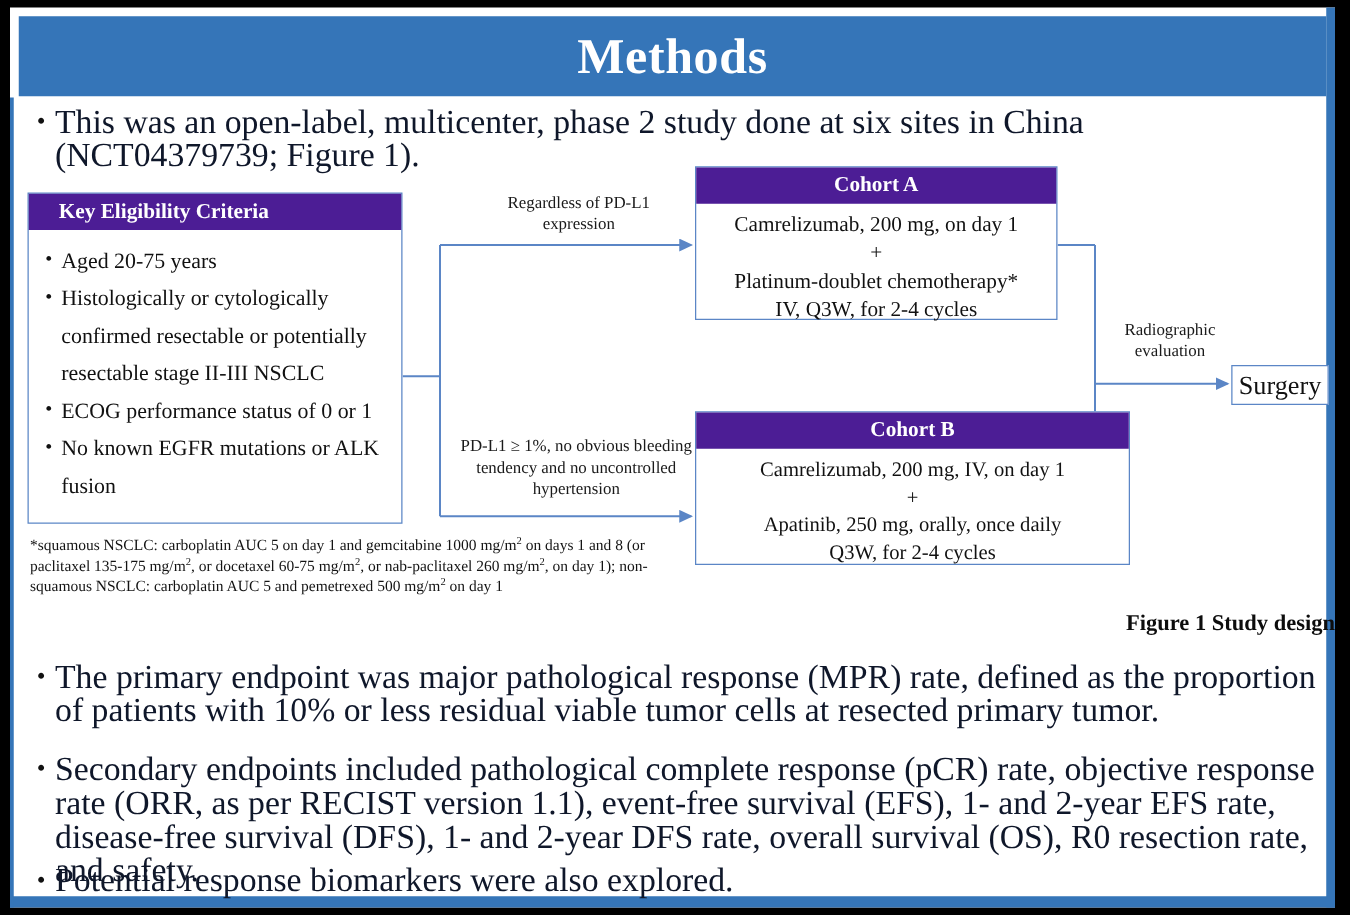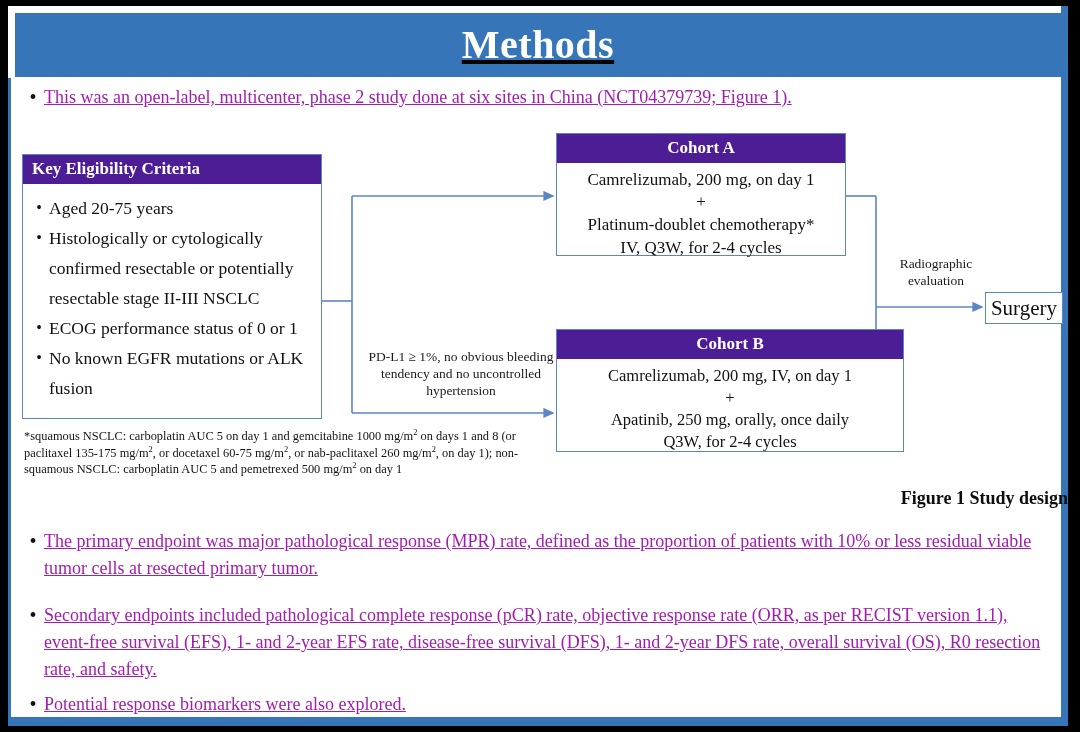--- a/index.html
+++ b/index.html
@@ -53,21 +53,20 @@
 
   
   .title-bar {
     position: absolute;
     left: 7px; top: 7px;
     width: 1046px; height: 64px;
     background: #3575B8;
     display: flex;
     align-items: center;
     justify-content: center;
-    text-decoration: underline;
   }
   .title-text {
     color: #ffffff;
     font-size: 40px;
     font-weight: bold;
     font-family: "Liberation Serif", "DejaVu Serif", serif;
     letter-spacing: 0.5px;
     line-height: 1;
   }
 
@@ -79,25 +78,24 @@
   }
   .bullet-dot {
     width: 22px;
     flex: 0 0 22px;
     font-size: 20px;
     line-height: 27px;
     color: #111;
     text-align: center;
   }
   .bullet-text {
-    font-size: 18px;
+    font-size: 27px;
     line-height: 27px;
-    color: #a21caf;
-    font-family: "Liberation Serif", "DejaVu Serif", serif;
-    text-decoration: underline;
+    color: #0f172a;
+    font-family: "Liberation Serif", "DejaVu Serif", serif;
   }
 
   #bullet-top { left: 14px; top: 78px; width: 1030px; }
   #bullet-primary { left: 14px; top: 522px; width: 1032px; }
   #bullet-secondary { left: 14px; top: 596px; width: 1032px; }
   #bullet-biomarker { left: 14px; top: 685px; width: 1000px; }
 
   
   .figure {
     position: absolute;
@@ -131,21 +129,21 @@
     font-family: "Liberation Serif", "DejaVu Serif", serif;
   }
 
   
   #eligibility-box {
     left: 14px; top: 38px;
     width: 300px; height: 265px;
   }
   #eligibility-box .fbox-head {
     text-align: left;
-    padding-left: 9px;
+    padding-left: 24px;
     font-size: 17px;
   }
   .elig-list {
     margin: 0;
     padding: 9px 6px 0 6px;
     list-style: none;
   }
   .elig-item {
     display: flex;
     align-items: flex-start;
@@ -309,20 +307,21 @@
           <div>+</div>
           <div>Apatinib, 250 mg, orally, once daily</div>
           <div>Q3W, for 2-4 cycles</div>
         </div>
       </div>
 
       <div class="fbox" id="surgery-box">
         <span>Surgery</span>
       </div>
 
+      <div class="conn-label" id="label-regardless">Regardless  of PD-L1 expression</div>
       <div class="conn-label" id="label-pdl1">PD-L1 ≥ 1%, no obvious bleeding tendency and no uncontrolled  hypertension</div>
       <div class="conn-label" id="label-radiographic">Radiographic evaluation</div>
 
       <div id="footnote">
         <span>*squamous NSCLC: carboplatin AUC 5 on day 1 and gemcitabine 1000 mg/m</span><sup>2</sup><span> on days 1 and 8 (or paclitaxel 135-175  mg/m</span><sup>2</sup><span>, or docetaxel 60-75 mg/m</span><sup>2</sup><span>, or nab-paclitaxel 260 mg/m</span><sup>2</sup><span>, on day 1); non-squamous NSCLC: carboplatin AUC 5 and pemetrexed 500 mg/m</span><sup>2</sup><span> on day 1</span>
       </div>
 
       <div id="figure-caption">Figure 1 Study design</div>
     </div>
 

